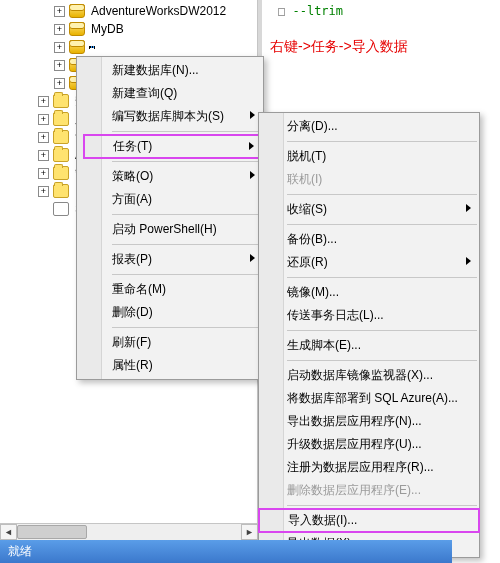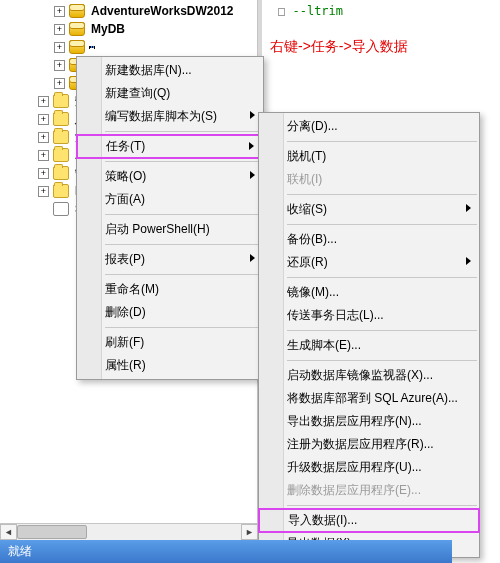--- a/index.html
+++ b/index.html
@@ -46,21 +46,21 @@
     width: 16px; height: 14px;
     margin-right: 4px;
     display:inline-block;
     position:relative;
   }
   .db-icon { background: linear-gradient(#ffe27a,#e8b200); border-radius:2px 2px 3px 3px; border:1px solid #c08b00;}
   .db-icon::before { content:""; position:absolute; top:-1px; left:-1px; right:-1px; height:5px; border-radius:3px; background:#fff2b0; border:1px solid #c08b00;}
   .folder-icon { background:#ffe36f; border:1px solid #c9a227; border-radius:2px; }
   .folder-icon::before { content:""; position:absolute; top:-3px; left:0; width:7px; height:3px; background:#ffe36f; border:1px solid #c9a227; border-bottom:none; border-radius:2px 2px 0 0;}
   .srv-icon { background:#fff; border:1px solid #888; border-radius:2px; }
-  .label { padding:0 2px;font-weight:bold; }
+  .label { padding:0 2px; }
 
   .hscroll {
     position:absolute;
     left:0; bottom:23px;
     width:258px; height:17px;
     background:#e9e9e9;
     border-top:1px solid #c5c5c5;
     display:flex;
   }
   .hscroll .btn { width:17px; height:16px; background:#f5f5f5; border:1px solid #bdbdbd; display:flex; align-items:center; justify-content:center; font-size:9px; color:#444;}
@@ -92,20 +92,21 @@
 
   .context-menu, .submenu {
     position:absolute;
     background:#f2f2f2;
     border:1px solid #9b9b9b;
     box-shadow:3px 3px 6px rgba(0,0,0,0.25);
   }
   .context-menu {
     left:76px; top:56px;
     width:188px;
+    padding-left:7px;
   }
   .submenu {
     left:258px; top:112px;
     width:222px;
   }
   .menu-item {
     display:flex;
     align-items:center;
     height:23px;
     padding:0 20px 0 28px;
@@ -332,24 +333,24 @@
       <div class="menu-item">
         <span>启动数据库镜像监视器(X)...</span>
       </div>
       <div class="menu-item">
         <span>将数据库部署到 SQL Azure(A)...</span>
       </div>
       <div class="menu-item">
         <span>导出数据层应用程序(N)...</span>
       </div>
       <div class="menu-item">
+        <span>升级数据层应用程序(U)...</span>
+      </div>
+      <div class="menu-item">
         <span>注册为数据层应用程序(R)...</span>
-      </div>
-      <div class="menu-item">
-        <span>升级数据层应用程序(U)...</span>
       </div>
       <div class="menu-item disabled">
         <span>删除数据层应用程序(E)...</span>
       </div>
       <div class="menu-sep"></div>
       <div class="menu-item highlight-red">
         <span>导入数据(I)...</span>
       </div>
       <div class="menu-item">
         <span>导出数据(X)...</span>

